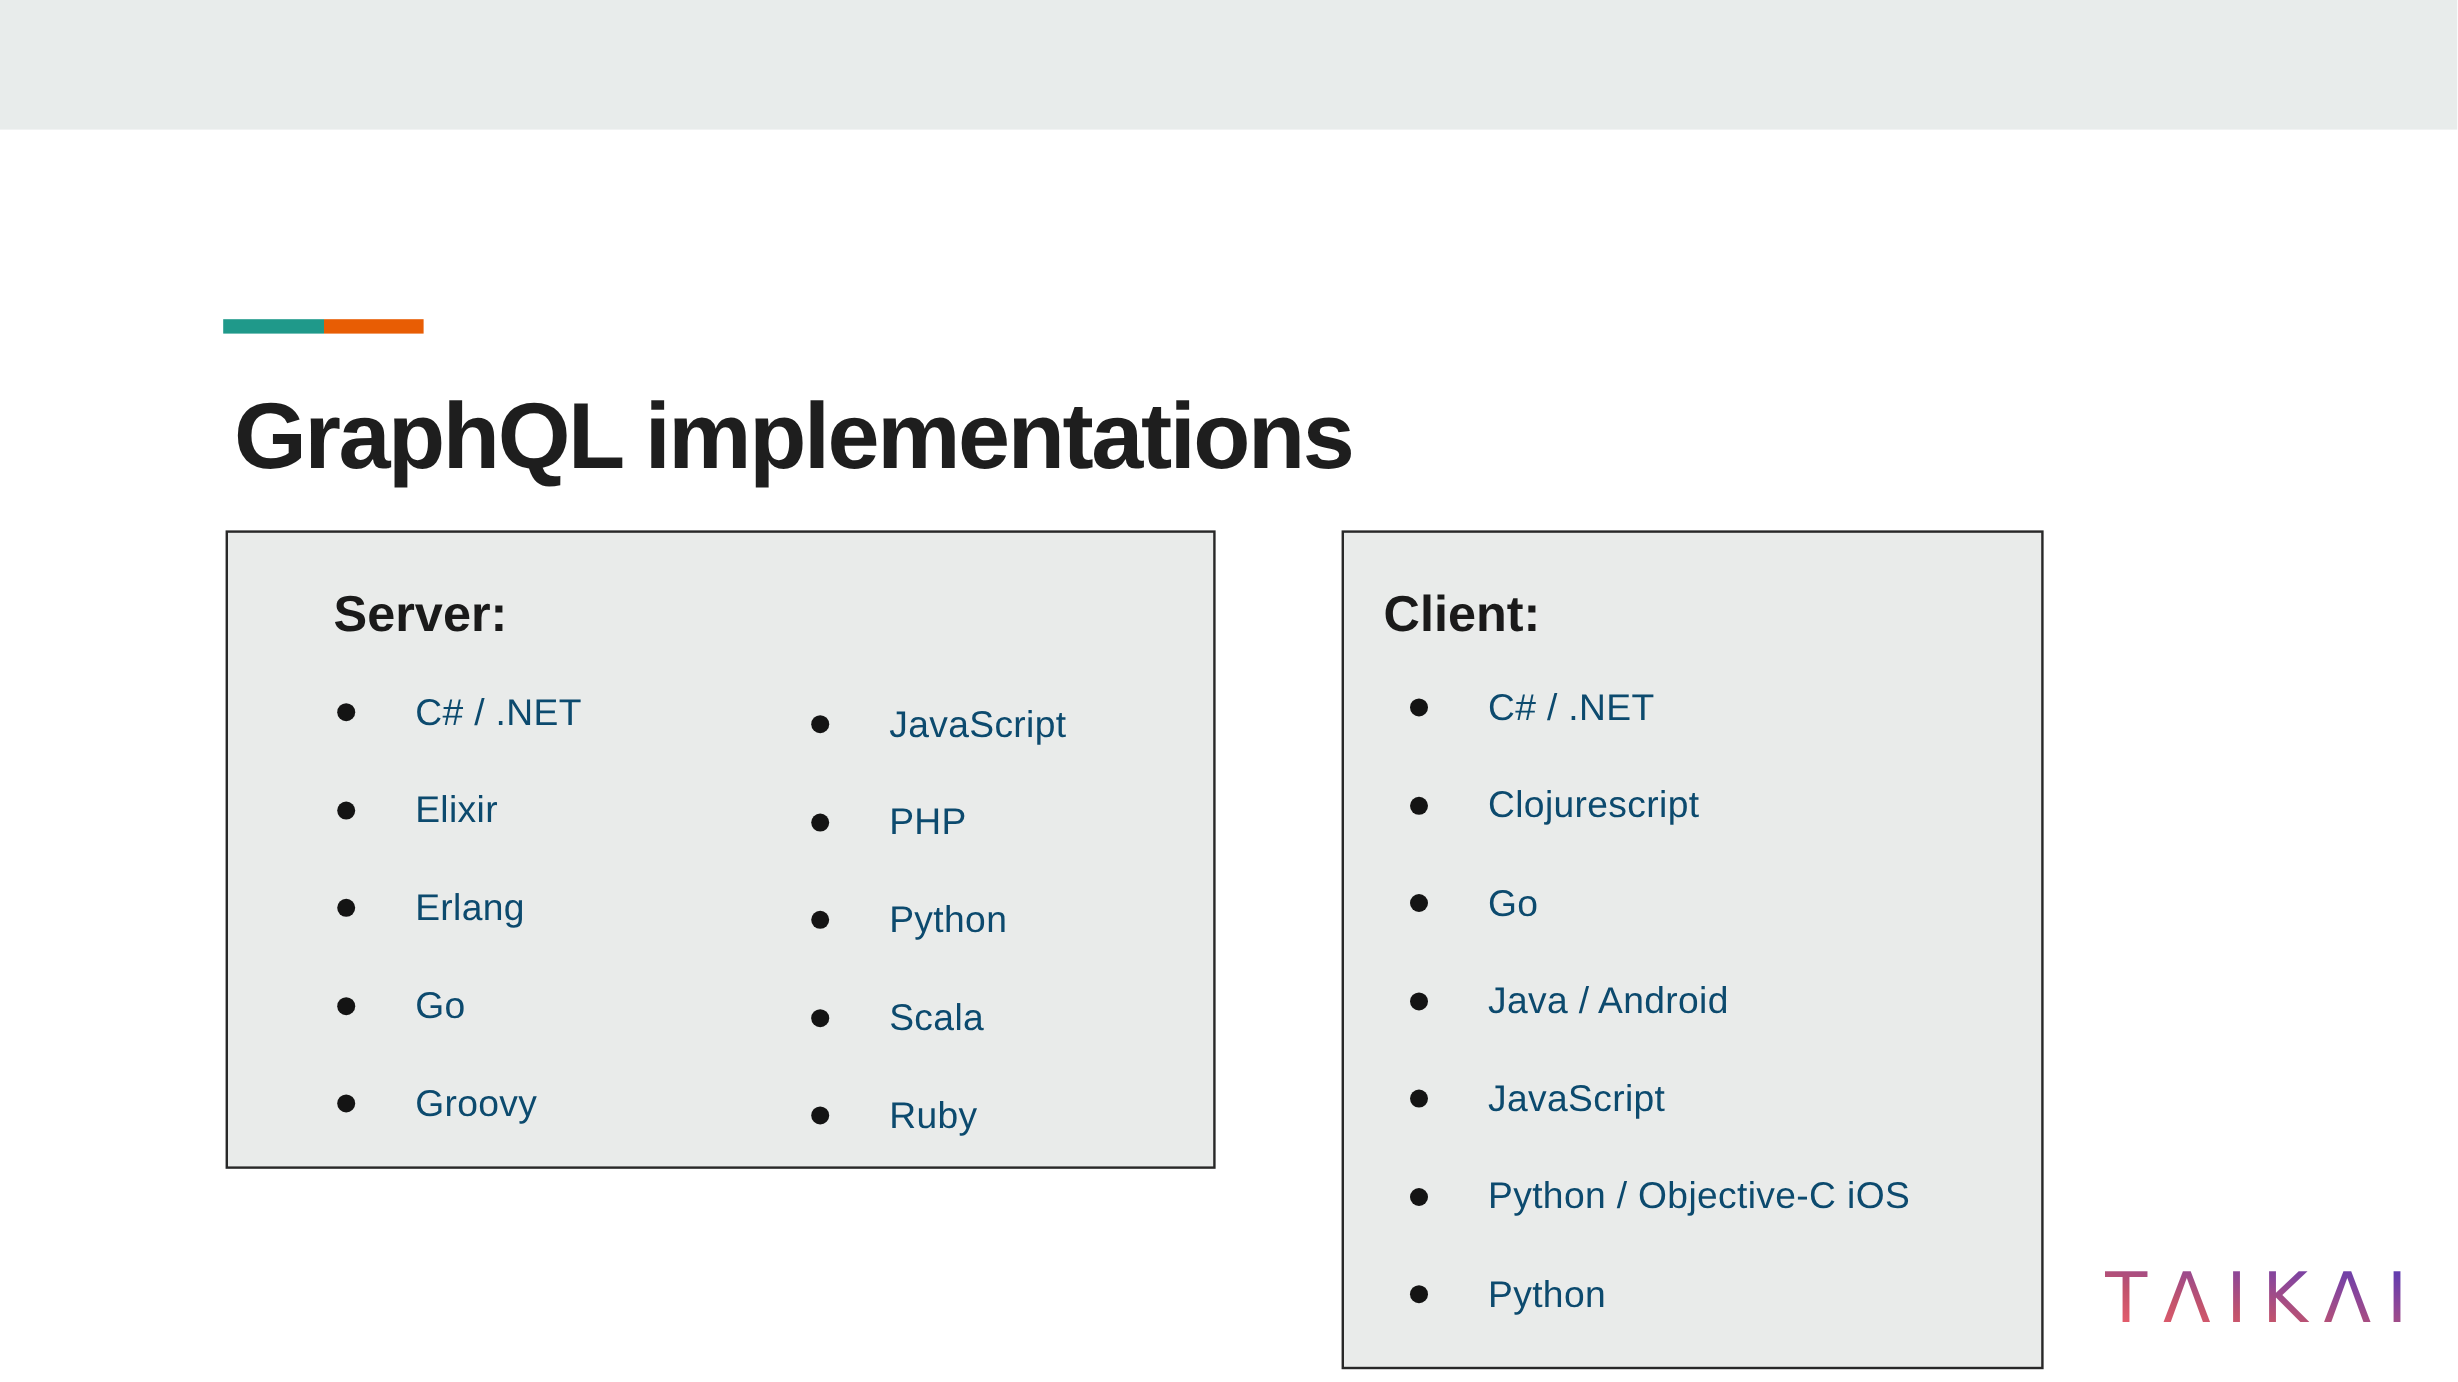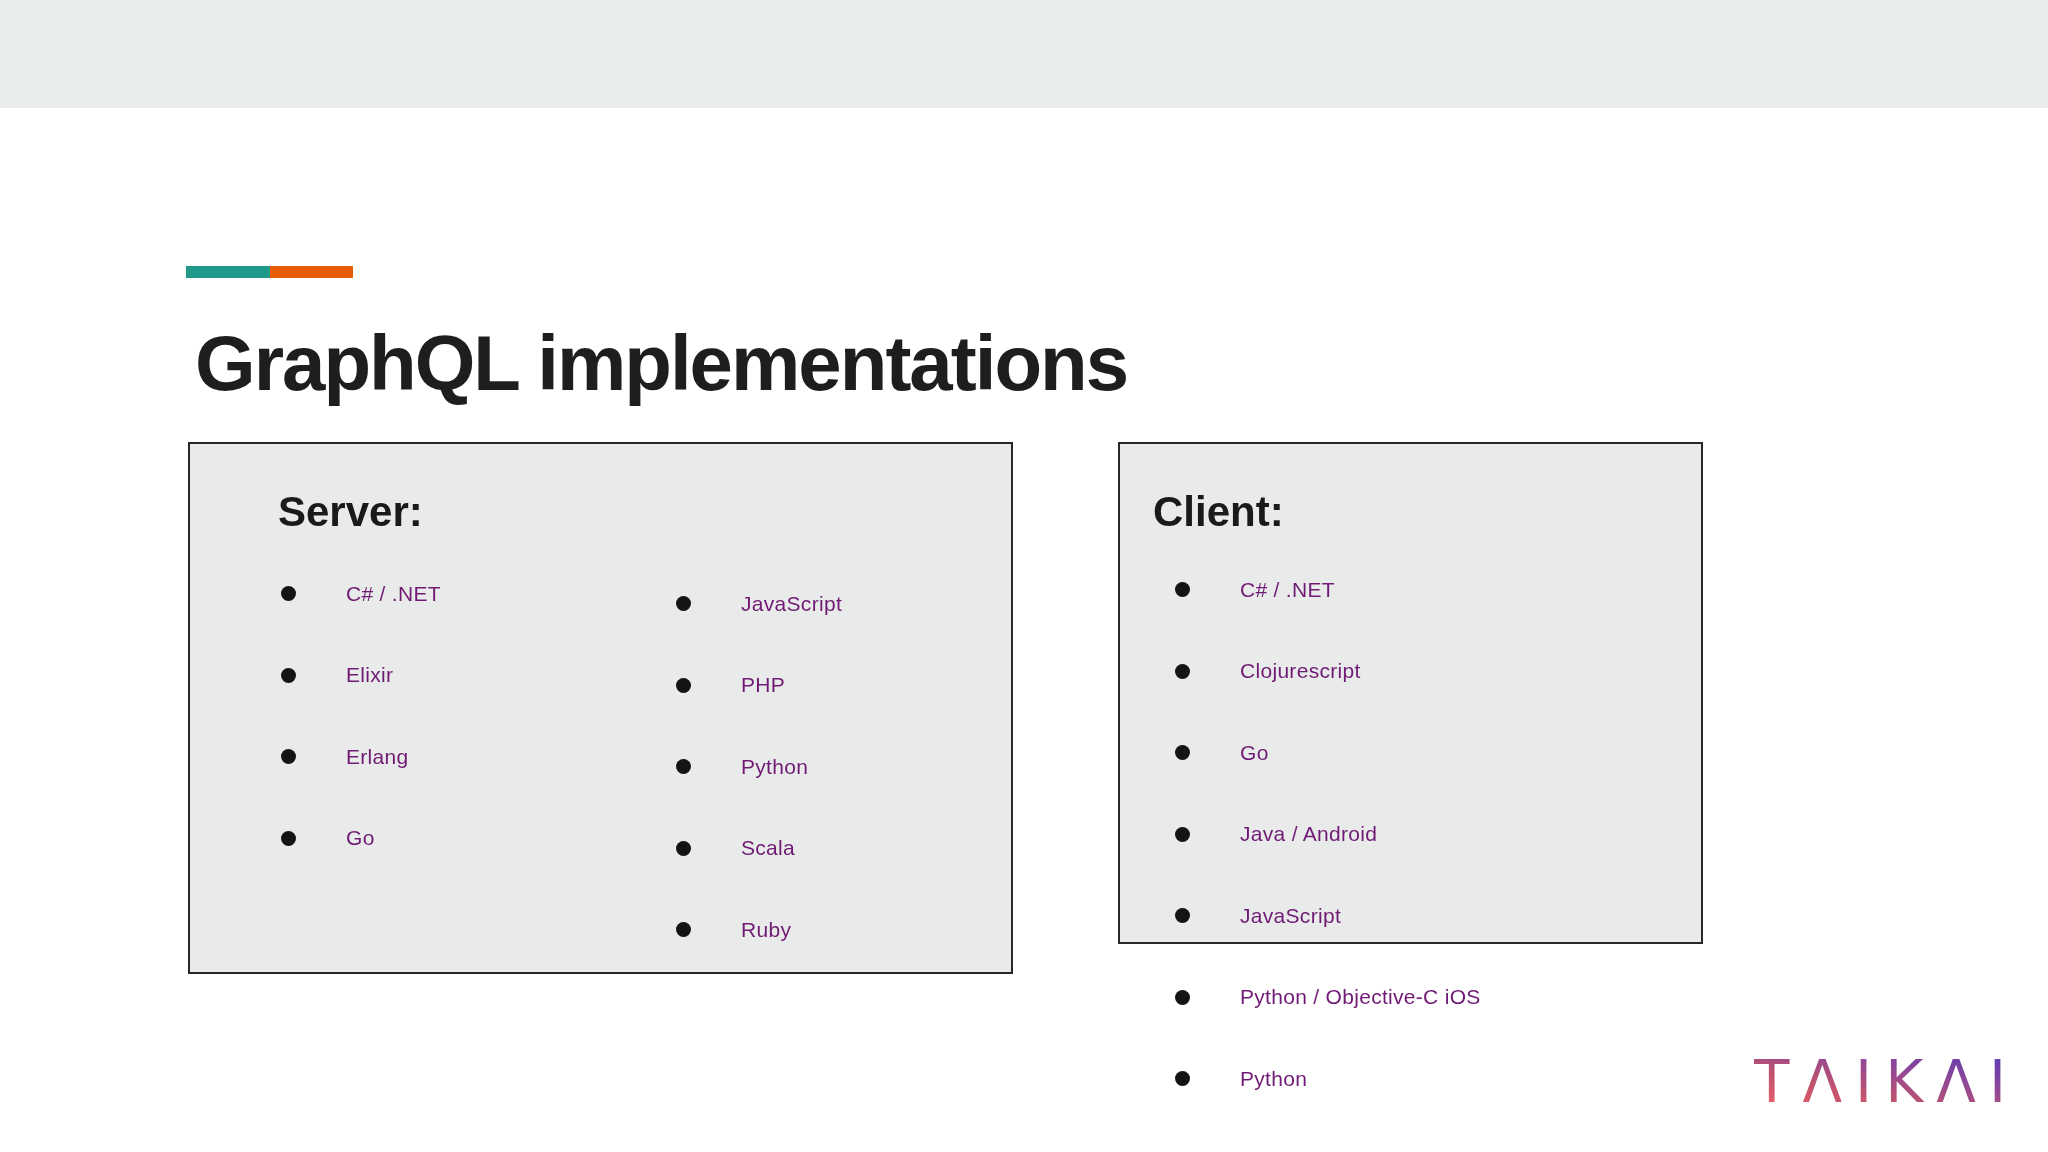--- a/index.html
+++ b/index.html
@@ -45,21 +45,21 @@
   }
 
   
   .panel {
     position: absolute;
     background: #e9ebea;
     border: 2px solid #282828;
     box-sizing: border-box;
   }
   .panel-server { left: 188px; top: 442px; width: 825px; height: 532px; }
-  .panel-client { left: 1118px; top: 442px; width: 585px; height: 502px; }
+  .panel-client { left: 1118px; top: 442px; width: 585px; height: 699px; }
 
   .panel-heading {
     position: absolute;
     margin: 0;
     font-size: 42px;
     font-weight: bold;
     color: #1a1a1a;
     white-space: nowrap;
   }
   .panel-server .panel-heading { left: 88px; top: 44px; }
@@ -79,22 +79,22 @@
     white-space: nowrap;
   }
   .bullet {
     flex: 0 0 auto;
     width: 15px; height: 15px;
     border-radius: 50%;
     background: #141414;
     margin-right: 50px;
   }
   .li-text {
-    font-size: 21px;
-    color: #701a75;
+    font-size: 31px;
+    color: #0c4a6e;
     letter-spacing: 0.3px;
   }
 
   
   .logo {
     position: absolute;
     left: 1754px; top: 1053px;
     margin: 0;
     font-family: "DejaVu Sans", sans-serif;
     font-size: 58px;
@@ -136,20 +136,24 @@
         <span class="li-text">Elixir</span>
       </div>
       <div class="li">
         <span class="bullet"></span>
         <span class="li-text">Erlang</span>
       </div>
       <div class="li">
         <span class="bullet"></span>
         <span class="li-text">Go</span>
       </div>
+      <div class="li">
+        <span class="bullet"></span>
+        <span class="li-text">Groovy</span>
+      </div>
     </div>
 
     <div class="bullet-col col-server-2">
       <div class="li">
         <span class="bullet"></span>
         <span class="li-text">JavaScript</span>
       </div>
       <div class="li">
         <span class="bullet"></span>
         <span class="li-text">PHP</span>

